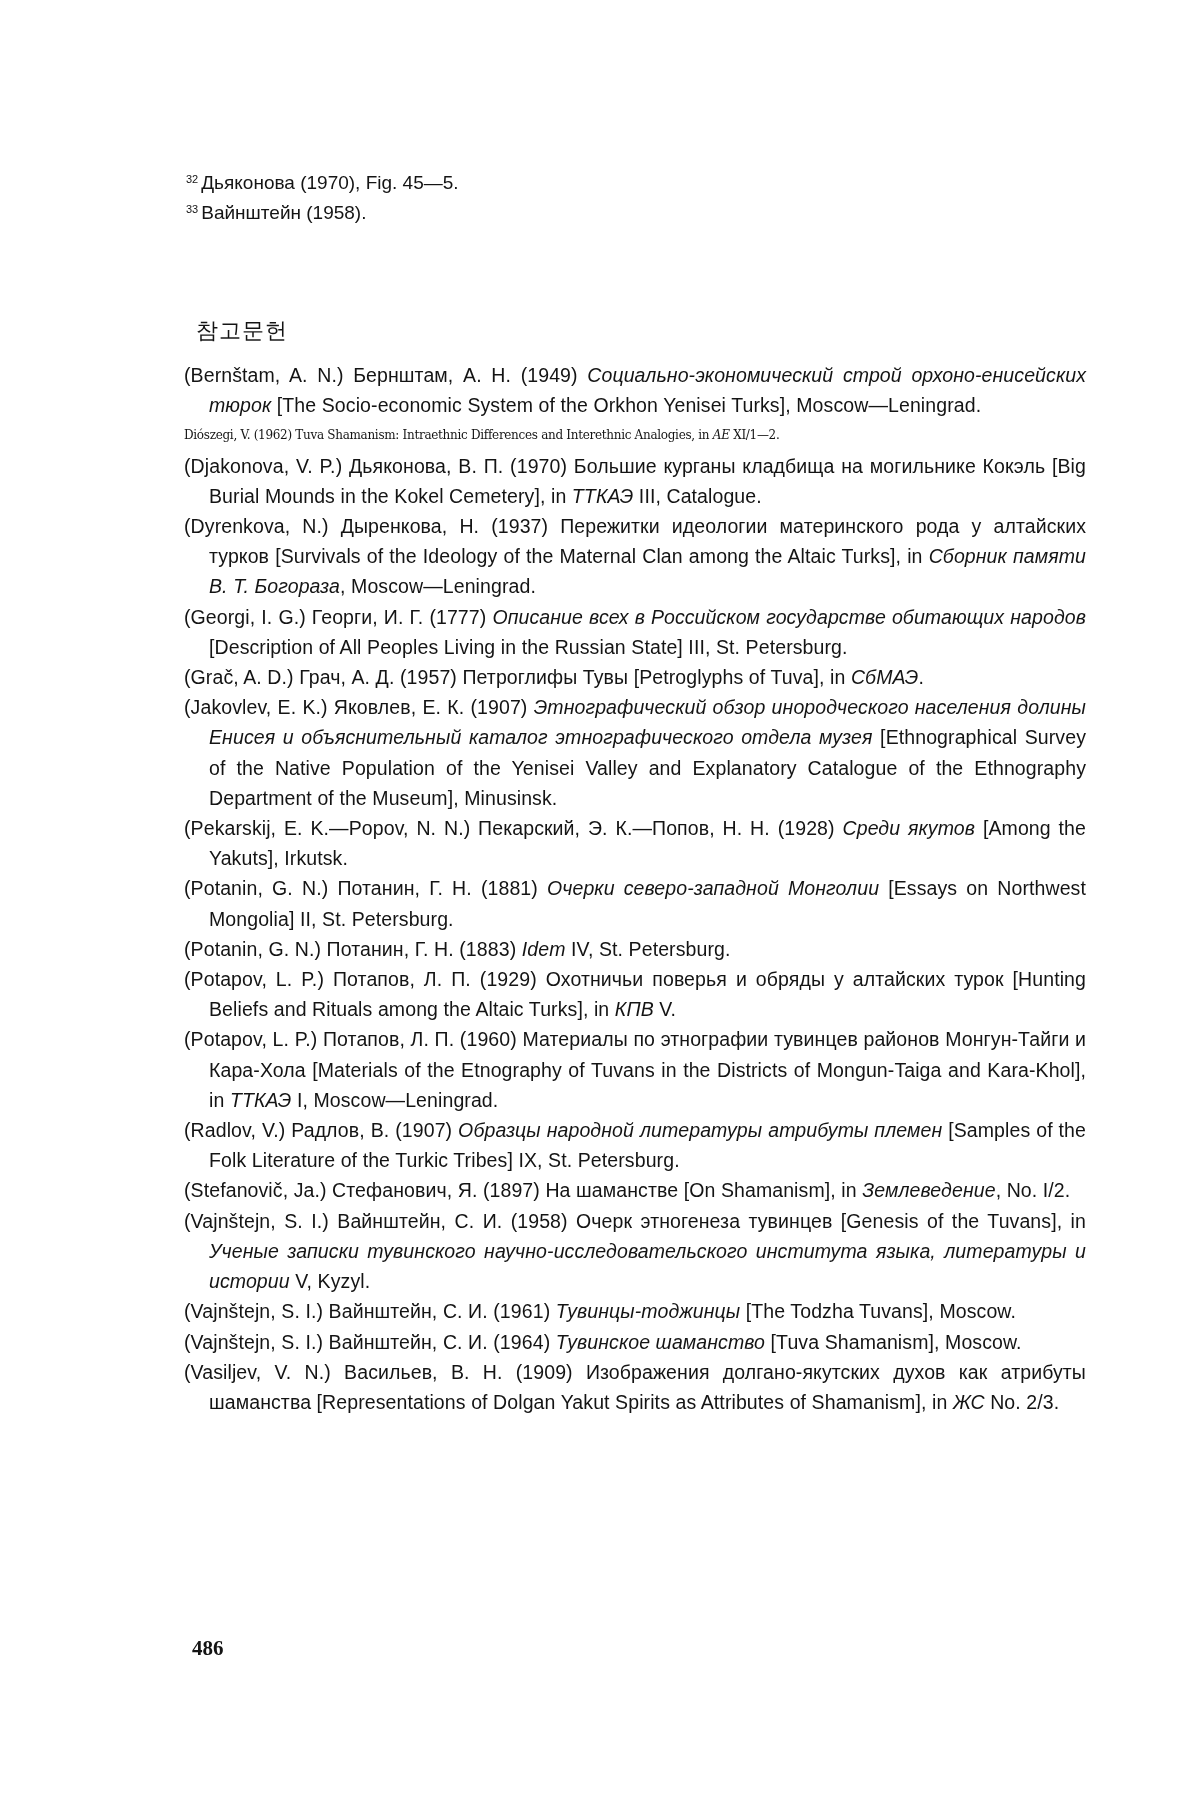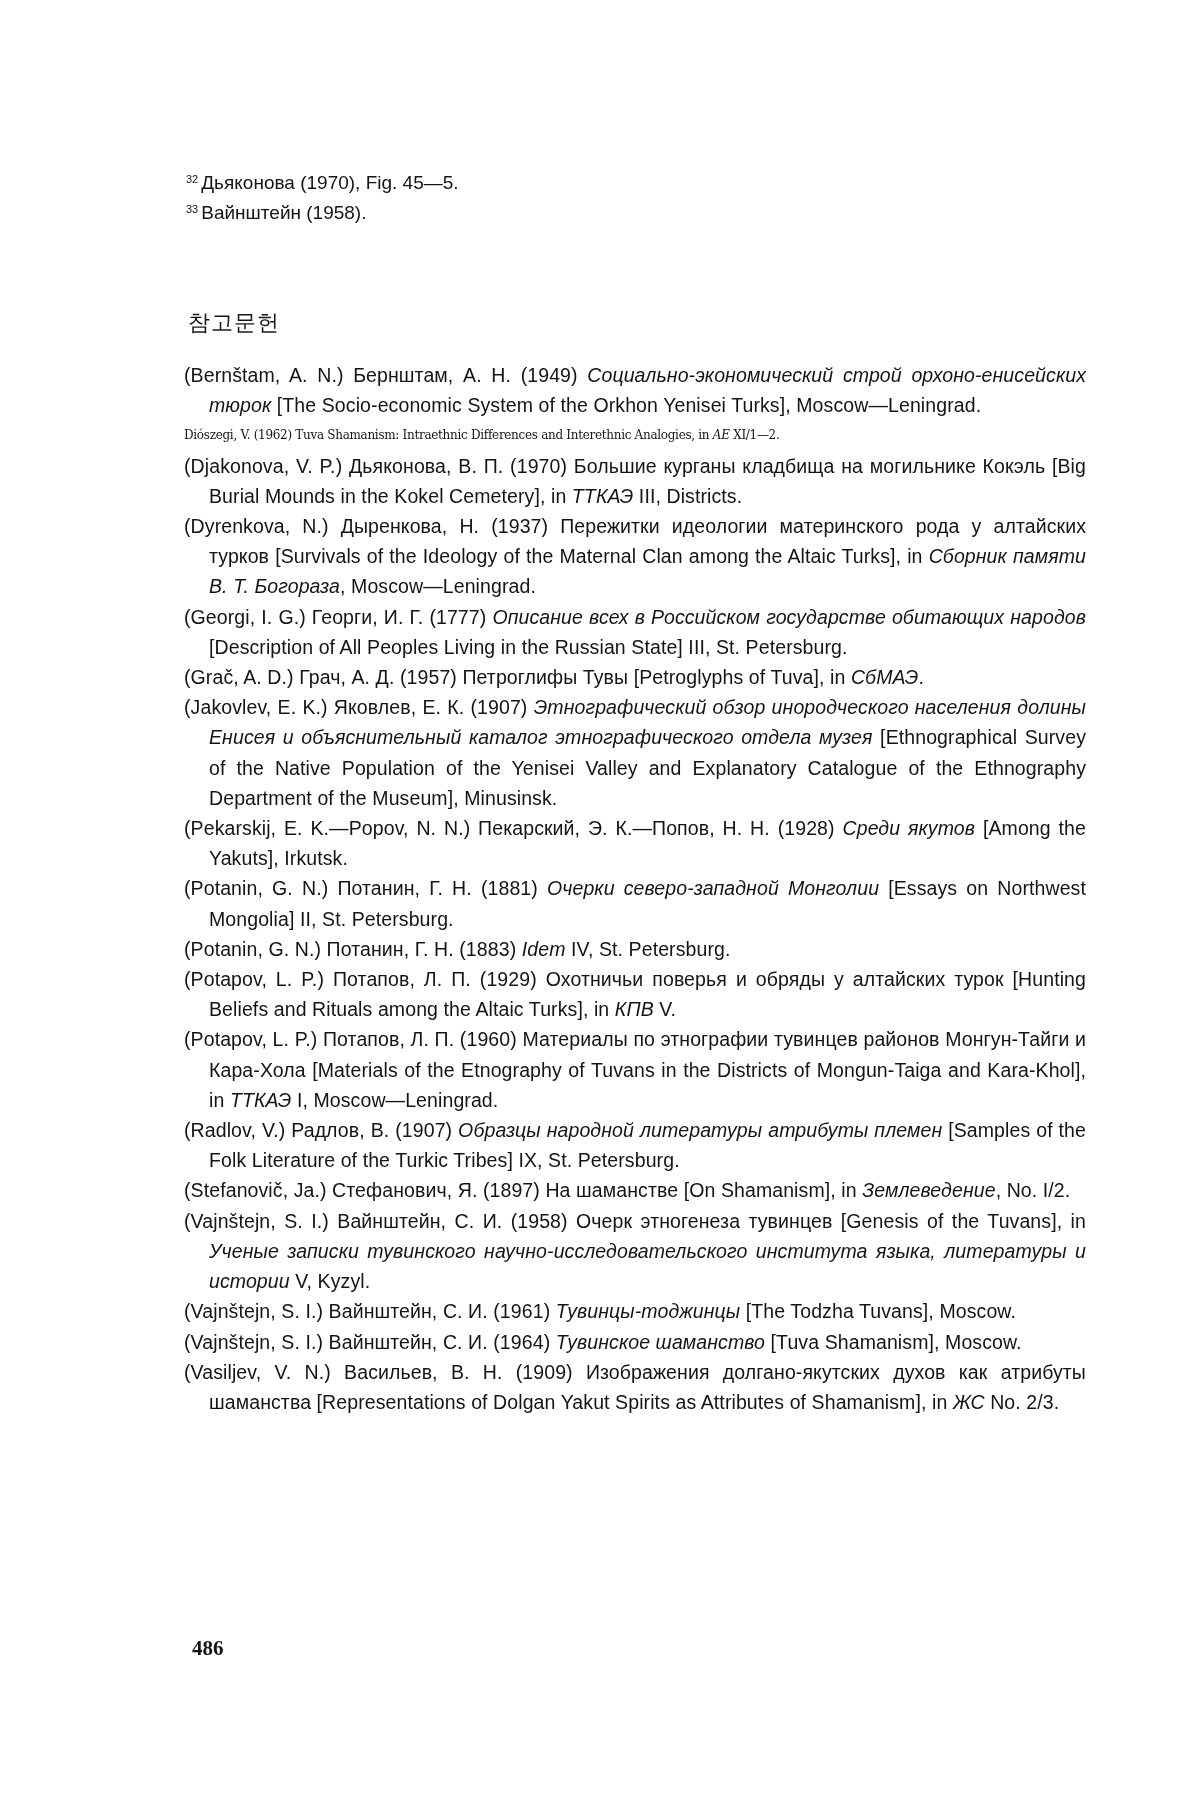--- a/index.html
+++ b/index.html
@@ -38,21 +38,21 @@
     vertical-align: 6px;
     margin-right: 3px;
   }
   .heading {
     position: absolute;
     left: 184px;
     top: 304px;
     font-size: 22px;
     font-weight: normal;
     letter-spacing: 1px;
-    margin: 4px;
+    margin: 12px;
   }
   .bib {
     position: absolute;
     left: 184px;
     top: 360px;
     width: 902px;
     font-size: 19.5px;
     line-height: 30.2px;
     letter-spacing: 0.1px;
   }
@@ -86,21 +86,21 @@
   <div class="footnotes">
     <span class="fn"><sup>32</sup><span>Дьяконова (1970), Fig. 45—5.</span></span>
     <span class="fn"><sup>33</sup><span>Вайнштейн (1958).</span></span>
   </div>
 
   <h2 class="heading">참고문헌</h2>
 
   <div class="bib">
     <p class="entry"><span>(Bernštam, A. N.) Бернштам, А. Н. (1949) </span><span class="it">Социально-экономический строй орхоно-енисейских тюрок</span><span> [The Socio-economic System of the Orkhon Yenisei Turks], Moscow—Leningrad.</span></p>
     <p class="entry serif"><span>Diószegi, V. (1962) Tuva Shamanism: Intraethnic Differences and Interethnic Analogies, in </span><span class="it">AE</span><span> XI/1—2.</span></p>
-    <p class="entry"><span>(Djakonova, V. P.) Дьяконова, В. П. (1970) Большие курганы кладбища на могильнике Кокэль [Big Burial Mounds in the Kokel Cemetery], in </span><span class="it">ТТКАЭ</span><span> III, Districts.</span></p>
+    <p class="entry"><span>(Djakonova, V. P.) Дьяконова, В. П. (1970) Большие курганы кладбища на могильнике Кокэль [Big Burial Mounds in the Kokel Cemetery], in </span><span class="it">ТТКАЭ</span><span> III, Catalogue.</span></p>
     <p class="entry"><span>(Dyrenkova, N.) Дыренкова, Н. (1937) Пережитки идеологии материнского рода у алтайских турков [Survivals of the Ideology of the Maternal Clan among the Altaic Turks], in </span><span class="it">Сборник памяти В. Т. Богораза</span><span>, Moscow—Leningrad.</span></p>
     <p class="entry"><span>(Georgi, I. G.) Георги, И. Г. (1777) </span><span class="it">Описание всех в Российском государстве обитающих народов</span><span> [Description of All Peoples Living in the Russian State] III, St. Petersburg.</span></p>
     <p class="entry"><span>(Grač, A. D.) Грач, А. Д. (1957) Петроглифы Тувы [Petroglyphs of Tuva], in </span><span class="it">СбМАЭ</span><span>.</span></p>
     <p class="entry"><span>(Jakovlev, E. K.) Яковлев, Е. К. (1907) </span><span class="it">Этнографический обзор инородческого населения долины Енисея и объяснительный каталог этнографического отдела музея</span><span> [Ethnographical Survey of the Native Population of the Yenisei Valley and Explanatory Catalogue of the Ethnography Department of the Museum], Minusinsk.</span></p>
     <p class="entry"><span>(Pekarskij, E. K.—Popov, N. N.) Пекарский, Э. К.—Попов, Н. Н. (1928) </span><span class="it">Среди якутов</span><span> [Among the Yakuts], Irkutsk.</span></p>
     <p class="entry"><span>(Potanin, G. N.) Потанин, Г. Н. (1881) </span><span class="it">Очерки северо-западной Монголии</span><span> [Essays on Northwest Mongolia] II, St. Petersburg.</span></p>
     <p class="entry"><span>(Potanin, G. N.) Потанин, Г. Н. (1883) </span><span class="it">Idem</span><span> IV, St. Petersburg.</span></p>
     <p class="entry"><span>(Potapov, L. P.) Потапов, Л. П. (1929) Охотничьи поверья и обряды у алтайских турок [Hunting Beliefs and Rituals among the Altaic Turks], in </span><span class="it">КПВ</span><span> V.</span></p>
     <p class="entry"><span>(Potapov, L. P.) Потапов, Л. П. (1960) Материалы по этнографии тувинцев районов Монгун-Тайги и Кара-Хола [Materials of the Etnography of Tuvans in the Districts of Mongun-Taiga and Kara-Khol], in </span><span class="it">ТТКАЭ</span><span> I, Moscow—Leningrad.</span></p>
     <p class="entry"><span>(Radlov, V.) Радлов, В. (1907) </span><span class="it">Образцы народной литературы атрибуты племен</span><span> [Samples of the Folk Literature of the Turkic Tribes] IX, St. Petersburg.</span></p>

